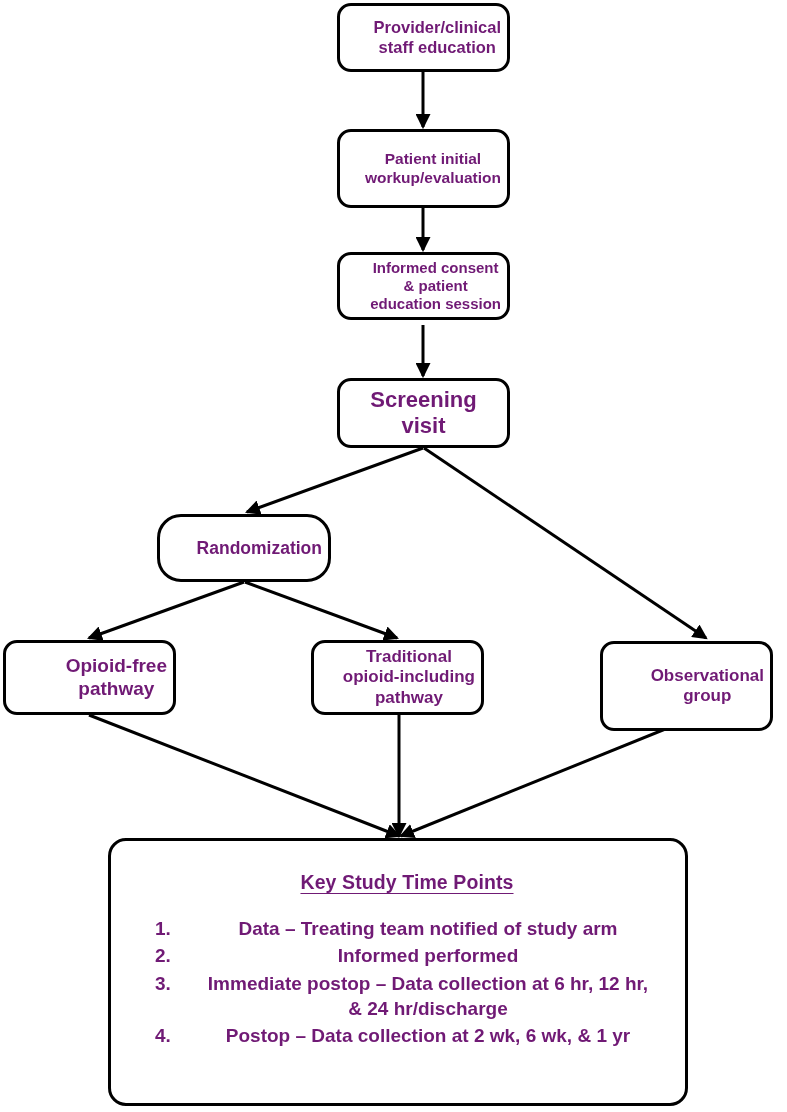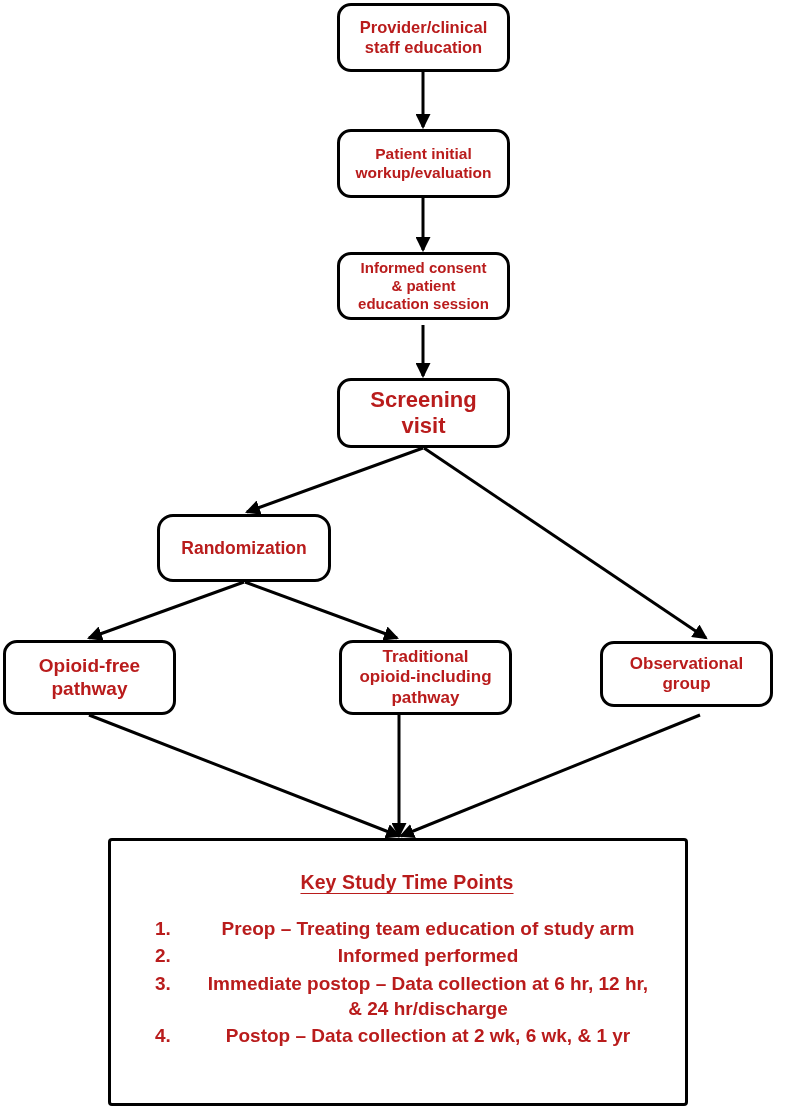--- a/index.html
+++ b/index.html
@@ -25,71 +25,70 @@
     pointer-events: none;
   }
   .node {
     position: absolute;
     box-sizing: border-box;
     background: #ffffff;
     border: 3px solid #000000;
     border-radius: 14px;
     display: flex;
     align-items: center;
-    justify-content: center;
+    justify-content: flex-end;
     text-align: center;
-    color: #b91c1c;
+    color: #701a75;
     font-weight: 700;
     line-height: 1.18;
     z-index: 2;
   }
   .node .node-text {
     display: block;
     white-space: pre-line;
     padding: 0 6px;
   }
   
   #node-provider-education {
     left: 337px; top: 3px; width: 173px; height: 69px;
     font-size: 16.5px;
   }
   #node-patient-workup {
-    left: 337px; top: 129px; width: 173px; height: 69px;
+    left: 337px; top: 129px; width: 173px; height: 79px;
     font-size: 15.5px;
   }
   #node-informed-consent {
     left: 337px; top: 252px; width: 173px; height: 68px;
     font-size: 15px;
   }
   #node-screening-visit {
     left: 337px; top: 378px; width: 173px; height: 70px;
     font-size: 22px;
   }
   #node-randomization {
     left: 157px; top: 514px; width: 174px; height: 68px;
     font-size: 17.5px;
-    border-radius: 16px;
+    border-radius: 24px;
   }
   #node-opioid-free {
     left: 3px; top: 640px; width: 173px; height: 75px;
     font-size: 19px;
   }
   #node-traditional {
     left: 311px; top: 640px; width: 173px; height: 75px;
     font-size: 17px;
-    margin-left: 28px;
   }
   #node-observational {
-    left: 600px; top: 641px; width: 173px; height: 66px;
+    left: 600px; top: 641px; width: 173px; height: 90px;
     font-size: 17px;
   }
   
   #node-key-time-points {
     left: 108px; top: 838px; width: 580px; height: 268px;
-    border-radius: 4px;
+    border-radius: 18px;
     border-width: 3px;
     display: block;
     padding: 30px 26px 10px 26px;
     font-weight: 400;
   }
   #key-points-heading {
     font-size: 19.5px;
     font-weight: 700;
     text-decoration: underline;
     text-underline-offset: 4px;
@@ -184,21 +183,21 @@
   <div class="node" id="node-observational">
     <span class="node-text">Observational
 group</span>
   </div>
 
   <div class="node" id="node-key-time-points">
     <div id="key-points-heading">Key Study Time Points</div>
     <ol id="key-points-list">
       <li>
         <span class="marker">1.</span>
-        <span class="point-text">Preop – Treating team education of study arm</span>
+        <span class="point-text">Data – Treating team notified of study arm</span>
       </li>
       <li>
         <span class="marker">2.</span>
         <span class="point-text">Informed performed</span>
       </li>
       <li>
         <span class="marker">3.</span>
         <span class="point-text">Immediate postop – Data collection at 6 hr, 12 hr,
 &amp; 24 hr/discharge</span>
       </li>

